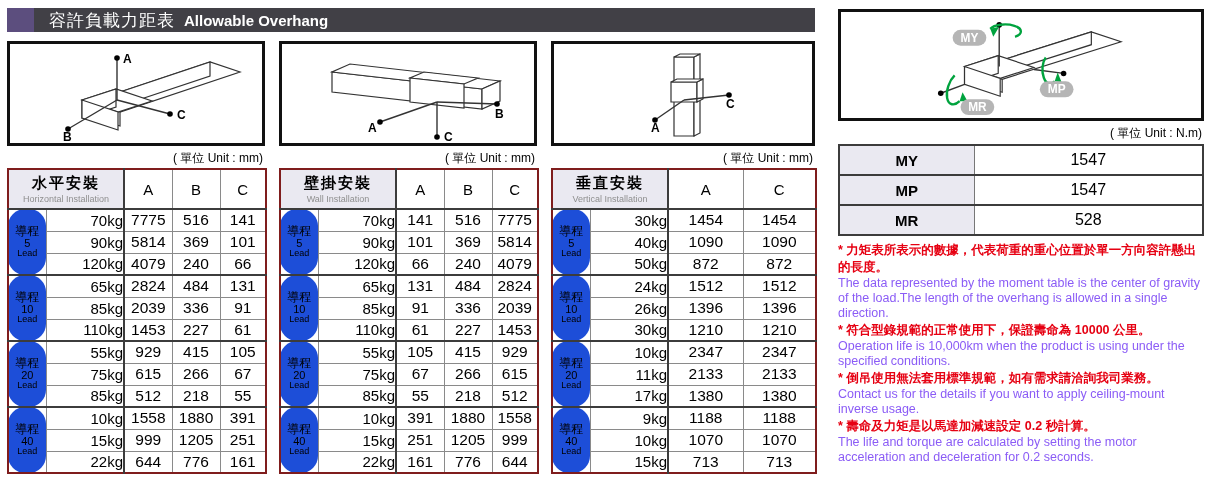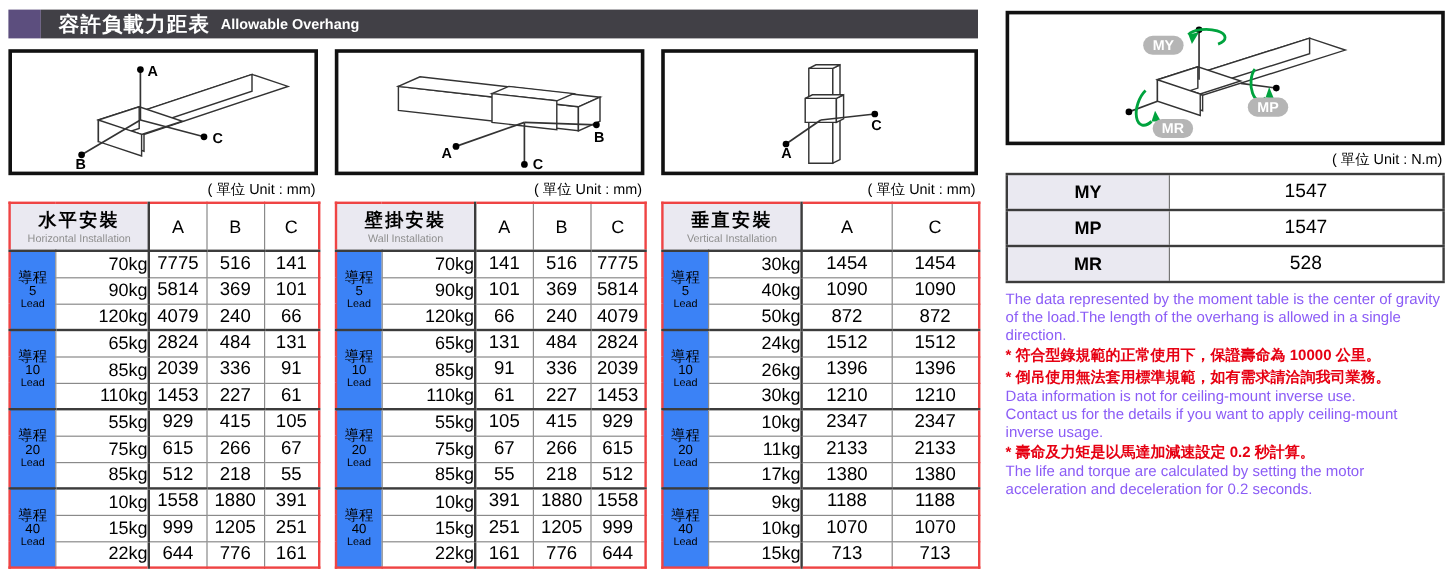--- a/index.html
+++ b/index.html
@@ -9,41 +9,41 @@
     font-family:"Liberation Sans", sans-serif; color:#000;
   }
   .section { position:absolute; top:0; }
   #left-section  { left:7px;   width:808px; }
   #right-section { left:838px; width:366px; }
 
   
   .header-bar { display:flex; height:24px; margin-top:8px; }
   .header-square { width:27px; background:#5c4e7e; flex:0 0 27px; }
   .header-strip { flex:1; background:#414046; color:#fff; display:flex; align-items:center; padding-left:15px; gap:9px; }
-  .header-zh { font-size:17px; font-weight:bold; letter-spacing:1px;text-align:center; }
-  .header-en { font-size:12px; font-weight:bold; }
+  .header-zh { font-size:17px; font-weight:normal; letter-spacing:1px;text-align:center; }
+  .header-en { font-size:15px; font-weight:bold; }
 
   
   .cols { display:flex; gap:14px; margin-top:9px; }
   .col { width:258px; }
   .col.wide { width:264px; }
   .diagram-box { border:3px solid #111; height:105px; background:#fff; }
   .diagram-box svg { display:block; width:100%; height:100%; }
   .unit-label { text-align:right; font-size:12px; padding:4px 2px 3px 0; height:22px; }
 
   
-  table.ov { border-collapse:collapse; border:2px solid #ef4444; background:#fff; table-layout:fixed; width:100%; }
+  table.ov { border-collapse:collapse; border:2px solid #7f1d1d; background:#fff; table-layout:fixed; width:100%; }
   .ov th, .ov td { border:1px solid #8a8a8a; }
   .ov thead th { border-bottom:2px solid #3c3c3c; height:40px; vertical-align:middle; }
   .ov tr.group-start td { border-top:2px solid #3c3c3c; }
   .tbl-title { background:#eae9f1; border-right:2px solid #3c3c3c !important; }
   .title-zh { font-size:15px; font-weight:bold; letter-spacing:2px; text-align:center; }
   .title-en { font-size:9px; color:#8f8f8f; font-weight:normal; text-align:center; margin-top:1px; }
   .col-head { font-size:15px; font-weight:normal; background:#fff; text-align:center; }
-  .lead-cell { background:#3b82f6; text-align:center; line-height:1.05; }
+  .lead-cell { background:#1d4ed8; text-align:center; line-height:1.05;border-radius:17px; }
   .lead-zh { font-size:12px; } .lead-num { font-size:11px; } .lead-en { font-size:9px; }
   .kg-cell { font-size:15px; text-align:right; border-right:2px solid #3c3c3c !important; }
   .val-cell { font-size:15.5px; text-align:center; }
   .ov tbody td { height:22px; }
 
   
   table.moment { border-collapse:collapse; border:2px solid #3c3c3c; width:100%; table-layout:fixed; margin-top:1px; }
   .moment td { border-top:2px solid #3c3c3c; border-bottom:2px solid #3c3c3c; border-left:1px solid #777; border-right:1px solid #777; height:30px; }
   .m-label { width:135px; background:#eae9f1; font-weight:bold; font-size:15px; text-align:center; }
   .m-value { text-align:center; font-size:16px; }
@@ -526,21 +526,22 @@
           </tr>
           <tr>
             <td class="m-label">MR</td>
             <td class="m-value">528</td>
           </tr>
         </tbody>
       </table>
     </div>
 
   <div id="notes">
+      <div class="note-zh">* 力矩表所表示的數據，代表荷重的重心位置於單一方向容許懸出的長度。</div>
       <div class="note-en">The data represented by the moment table is the center of gravity of the load.The length of the overhang is allowed in a single direction.</div>
       <div class="note-zh">* 符合型錄規範的正常使用下，保證壽命為 10000 公里。</div>
+      <div class="note-en">Operation life is 10,000km when the product is using under the specified conditions.</div>
       <div class="note-zh">* 倒吊使用無法套用標準規範，如有需求請洽詢我司業務。</div>
-      <div class="note-en">Data information is not for ceiling-mount inverse use.</div>
       <div class="note-en">Contact us for the details if you want to apply ceiling-mount inverse usage.</div>
       <div class="note-zh">* 壽命及力矩是以馬達加減速設定 0.2 秒計算。</div>
       <div class="note-en">The life and torque are calculated by setting the motor acceleration and deceleration for 0.2 seconds.</div>
     </div>
 </div>
 
 </body></html>

